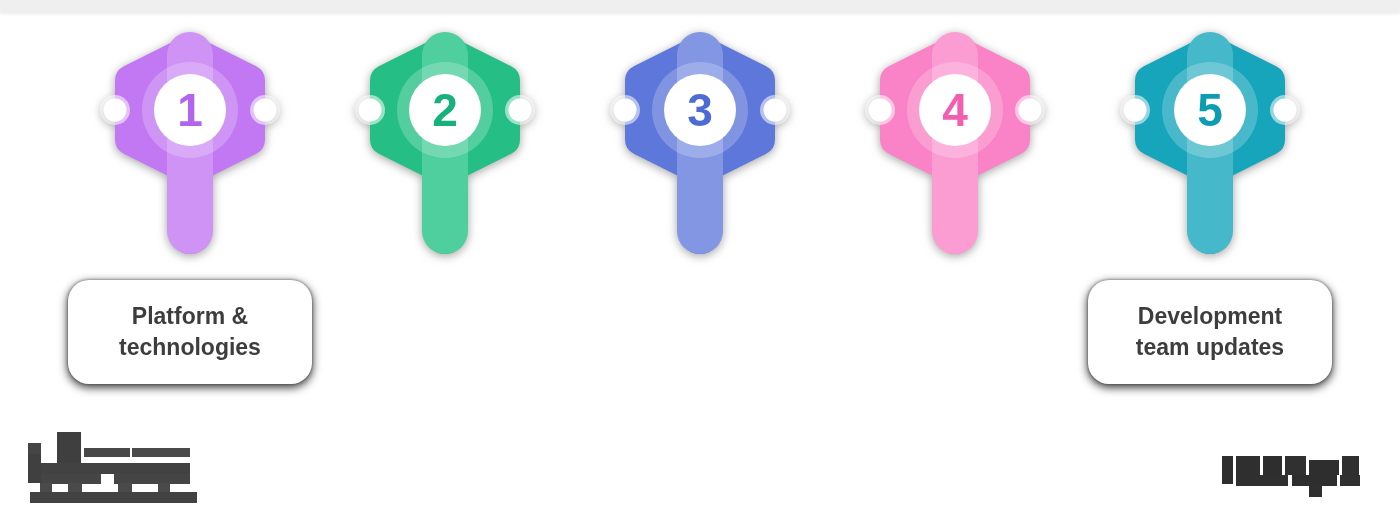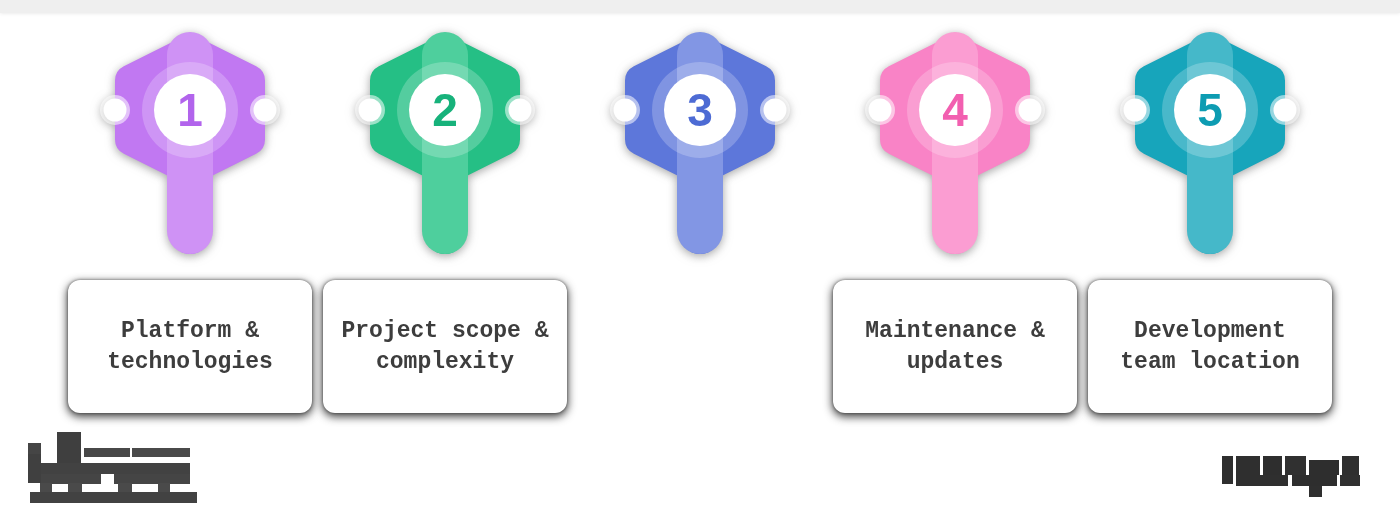--- a/index.html
+++ b/index.html
@@ -25,26 +25,25 @@
   .marker{
     position:absolute;top:30px;left:50%;transform:translateX(-50%);
     width:190px;height:230px;
     filter:drop-shadow(0 2px 5px rgba(90,90,90,0.55));
   }
   .marker text{
     font-family:"Liberation Sans", sans-serif;
     font-size:46px;font-weight:700;
   }
   .card{
-    position:absolute;top:280px;left:3px;right:3px;height:133px;
-    background:#ffffff;border-radius:12px;
+    position:absolute;top:280px;left:3px;right:3px;height:104px;
+    background:#ffffff;border-radius:21px;
     box-shadow:0 3px 8px 1px rgba(25,25,25,0.78), 0 0 3px rgba(25,25,25,0.55);
     display:flex;align-items:center;justify-content:center;
     text-align:center;
-    font-family:Liberation Mono, monospace;
   }
   .card-label{
     font-size:23px;font-weight:600;color:#3d3d3d;line-height:1.34;
     white-space:pre-line;padding:0 14px;
   }
   .footer-logo{position:absolute;left:28px;top:430px;}
   .footer-watermark{position:absolute;left:1222px;top:452px;}
 </style>
 </head>
 <body>
@@ -76,24 +75,20 @@
     <polygon points="95,21 154,50.5 154,109.5 95,139 36,109.5 36,50.5" stroke-width="32" stroke-linejoin="round" fill="#25bf85" stroke="#25bf85"></polygon>
     <rect x="72" y="2" width="46" height="222" rx="23" fill="#4ecf9d"></rect>
     <circle cx="95" cy="80" r="48" fill="#ffffff" opacity="0.22"></circle>
     <circle cx="95" cy="80" r="36" fill="#ffffff"></circle>
     <circle cx="20" cy="80" r="15" fill="#ffffff" opacity="0.55"></circle>
     <circle cx="170" cy="80" r="15" fill="#ffffff" opacity="0.55"></circle>
     <circle cx="20" cy="80" r="11.5" fill="#ffffff"></circle>
     <circle cx="170" cy="80" r="11.5" fill="#ffffff"></circle>
     <text x="95" y="96" text-anchor="middle" fill="#17b27b">2</text>
   </svg>
-  <div class="card">
-    <div class="card-label">Project scope &amp;
-complexity</div>
-  </div>
 </div>
 
 <div class="step step3">
   <svg class="marker" viewBox="0 0 190 230" width="190" height="230">
     <rect x="74" y="148" width="42" height="76" rx="21" fill="#5d77da"></rect>
     <polygon points="95,21 154,50.5 154,109.5 95,139 36,109.5 36,50.5" stroke-width="32" stroke-linejoin="round" fill="#5d77da" stroke="#5d77da"></polygon>
     <rect x="72" y="2" width="46" height="222" rx="23" fill="#8296e4"></rect>
     <circle cx="95" cy="80" r="48" fill="#ffffff" opacity="0.22"></circle>
     <circle cx="95" cy="80" r="36" fill="#ffffff"></circle>
     <circle cx="20" cy="80" r="15" fill="#ffffff" opacity="0.55"></circle>
@@ -110,42 +105,38 @@
     <polygon points="95,21 154,50.5 154,109.5 95,139 36,109.5 36,50.5" stroke-width="32" stroke-linejoin="round" fill="#f983c6" stroke="#f983c6"></polygon>
     <rect x="72" y="2" width="46" height="222" rx="23" fill="#fb9dd2"></rect>
     <circle cx="95" cy="80" r="48" fill="#ffffff" opacity="0.22"></circle>
     <circle cx="95" cy="80" r="36" fill="#ffffff"></circle>
     <circle cx="20" cy="80" r="15" fill="#ffffff" opacity="0.55"></circle>
     <circle cx="170" cy="80" r="15" fill="#ffffff" opacity="0.55"></circle>
     <circle cx="20" cy="80" r="11.5" fill="#ffffff"></circle>
     <circle cx="170" cy="80" r="11.5" fill="#ffffff"></circle>
     <text x="95" y="96" text-anchor="middle" fill="#f25fb0">4</text>
   </svg>
-  <div class="card">
-    <div class="card-label">Maintenance &amp;
-updates</div>
-  </div>
 </div>
 
 <div class="step step5">
   <svg class="marker" viewBox="0 0 190 230" width="190" height="230">
     <rect x="74" y="148" width="42" height="76" rx="21" fill="#17a5bb"></rect>
     <polygon points="95,21 154,50.5 154,109.5 95,139 36,109.5 36,50.5" stroke-width="32" stroke-linejoin="round" fill="#17a5bb" stroke="#17a5bb"></polygon>
     <rect x="72" y="2" width="46" height="222" rx="23" fill="#45b8c9"></rect>
     <circle cx="95" cy="80" r="48" fill="#ffffff" opacity="0.22"></circle>
     <circle cx="95" cy="80" r="36" fill="#ffffff"></circle>
     <circle cx="20" cy="80" r="15" fill="#ffffff" opacity="0.55"></circle>
     <circle cx="170" cy="80" r="15" fill="#ffffff" opacity="0.55"></circle>
     <circle cx="20" cy="80" r="11.5" fill="#ffffff"></circle>
     <circle cx="170" cy="80" r="11.5" fill="#ffffff"></circle>
     <text x="95" y="96" text-anchor="middle" fill="#0d9cb2">5</text>
   </svg>
   <div class="card">
     <div class="card-label">Development
-team location</div>
+team updates</div>
   </div>
 </div>
 
 <svg class="footer-logo" width="175" height="75" viewBox="0 0 175 75">
   <rect x="29" y="2" width="24" height="12" fill="#3f3f3f"></rect>
   <rect x="0" y="13" width="13" height="11" fill="#454545"></rect>
   <rect x="29" y="13" width="24" height="21" fill="#3f3f3f"></rect>
   <rect x="56" y="18" width="46" height="9" fill="#484848"></rect>
   <rect x="104" y="18" width="58" height="9" fill="#4a4a4a"></rect>
   <rect x="0" y="24" width="13" height="29" fill="#404040"></rect>

